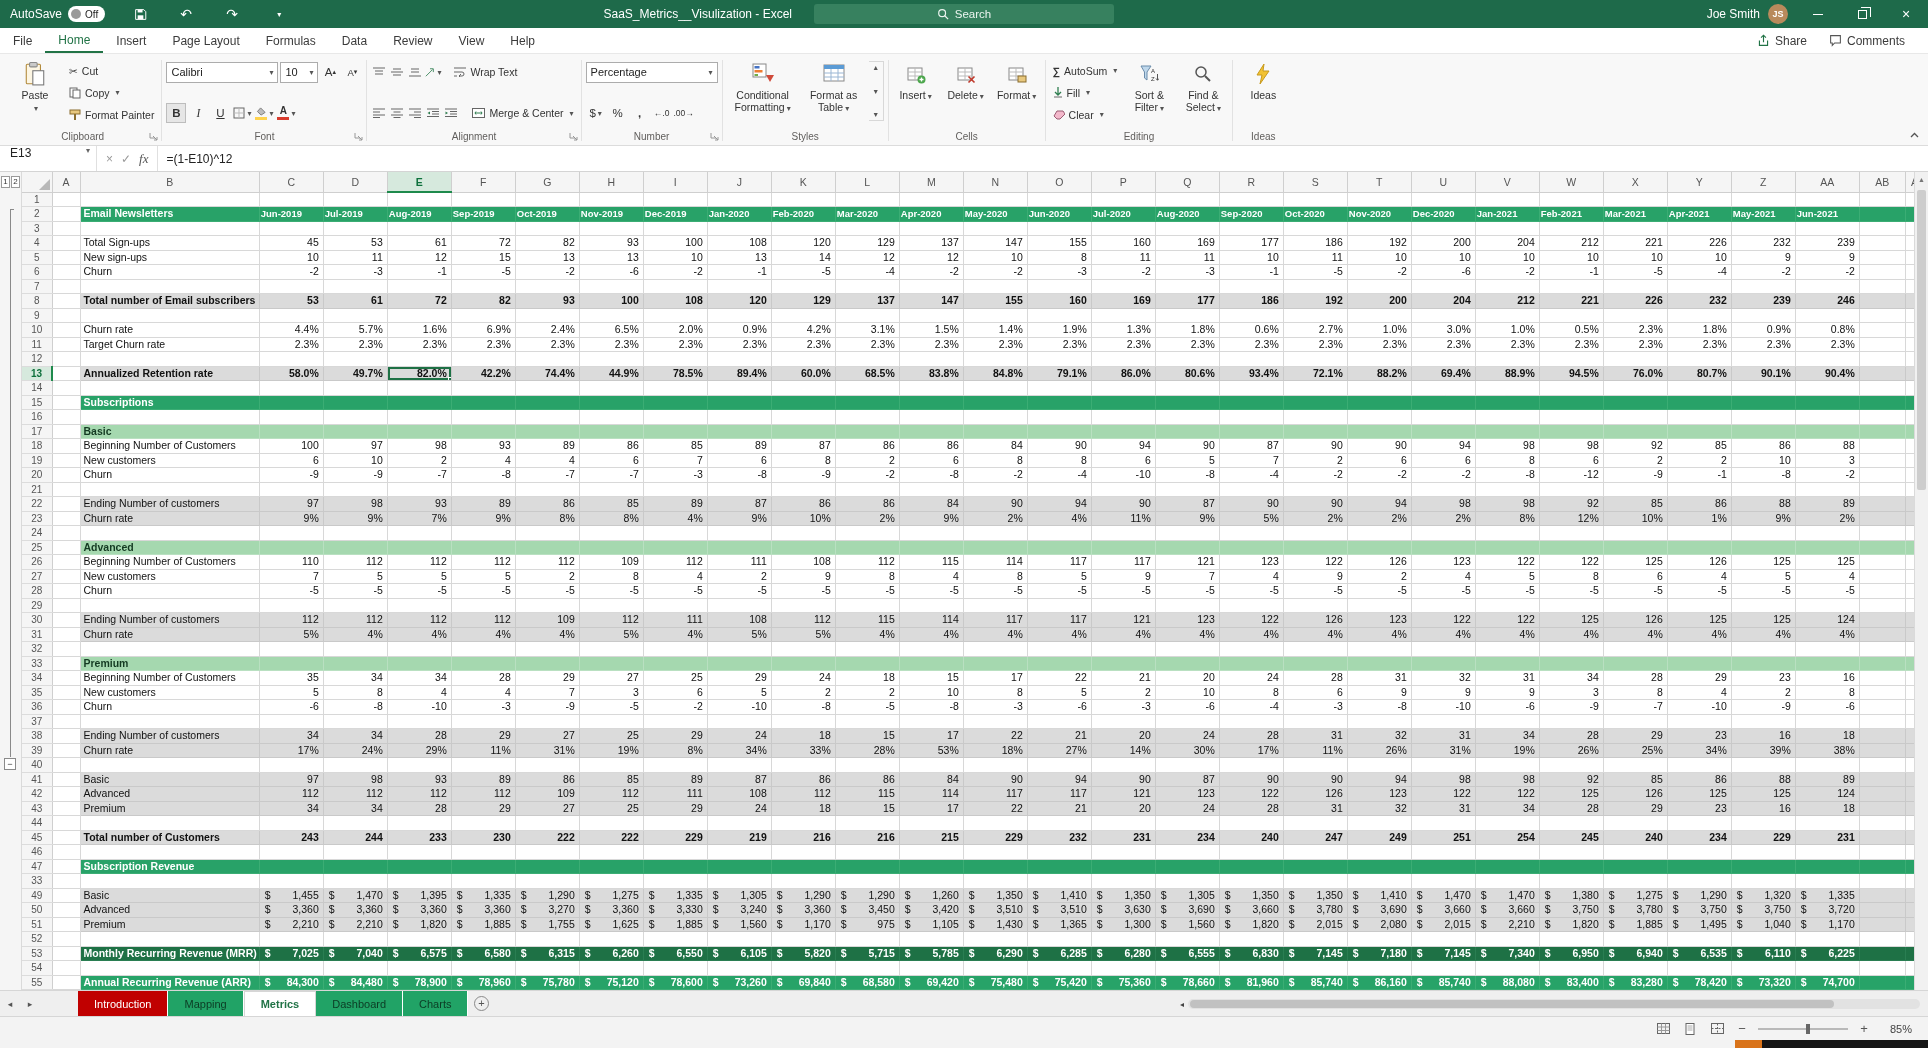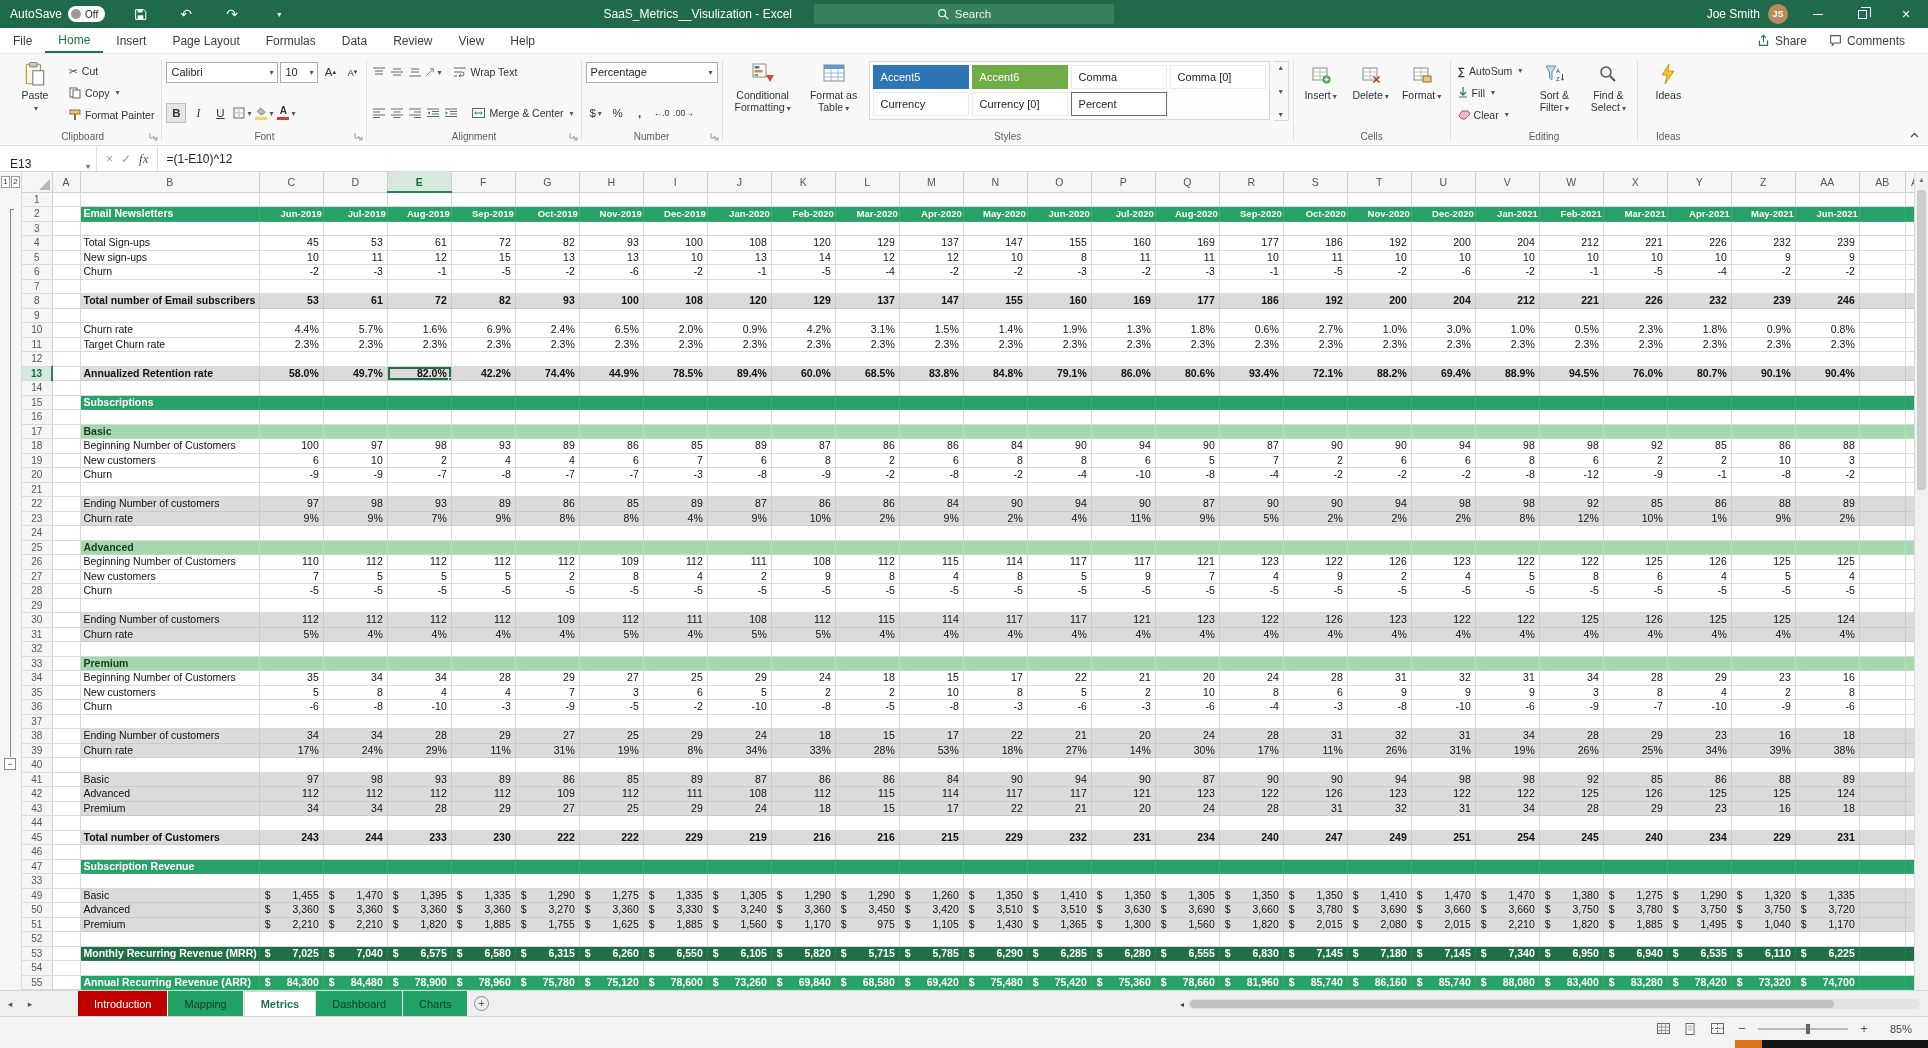--- a/index.html
+++ b/index.html
@@ -58,21 +58,21 @@
 .colorbar .bar{width:12px;height:3px;margin-top:1px;}
 .alicon{width:16px;height:16px;display:flex;align-items:center;justify-content:center;}
 .gallery{display:grid;grid-template-columns:repeat(4,96px);grid-auto-rows:24px;gap:3px;background:#FDFDFD;border:1px solid #D8D8D8;padding:3px;margin-top:4px;}
 .chip{display:flex;align-items:center;justify-content:flex-start;padding-left:7px;font-size:11px;background:#fff;border:1px solid #EAEAEA;color:#222;}
 .chip.sel{border:1.5px solid #6a6a6a;}
 .gstrip{width:15px;display:flex;flex-direction:column;border:1px solid #D8D8D8;border-left:none;margin-top:4px;height:60px;justify-content:space-between;align-items:center;font-size:7px;color:#555;padding:2px 0;}
 .collapse-ribbon{position:absolute;right:8px;bottom:4px;width:12px;height:12px;display:flex;align-items:center;justify-content:center;color:#555;font-size:9px;}
 
 
 .formulabar{height:26px;background:#fff;border-bottom:1px solid #D4D4D4;display:flex;align-items:stretch;font-size:12px;}
-.namebox{width:96px;display:flex;align-items:flex-end;padding-left:10px;color:#222;}
+.namebox{width:96px;display:flex;align-items:flex-start;padding-left:10px;color:#222;}
 .nb-dd{margin-left:auto;padding-right:6px;font-size:8px;color:#666;}
 .fb-sep{width:1px;background:#E0E0E0;}
 .fb-icons{display:flex;align-items:center;gap:8px;padding:0 9px;color:#9a9a9a;}
 .fx{font-style:italic;font-family:"Liberation Serif",serif;color:#555;font-size:13px;}
 .fb-formula{flex:1;display:flex;align-items:center;padding-left:8px;color:#222;}
 
 
 .grid-wrap{position:relative;height:818px;display:flex;align-items:flex-start;overflow:hidden;background:#fff;}
 .gutter{width:22px;height:100%;background:#F5F5F5;border-right:1px solid #DADADA;position:relative;flex:none;}
 .lvlbtn{position:absolute;top:4px;width:9px;height:12px;border:1px solid #9a9a9a;background:#fff;font-size:8px;line-height:10px;text-align:center;color:#333;}
@@ -85,21 +85,21 @@
 .grid thead th.hl{background:#D6E9DD;color:#0E703C;border-bottom:2px solid #1E8A4C;font-weight:bold;}
 .grid .corner{position:relative;}
 .selall{position:absolute;right:2px;bottom:2px;width:0;height:0;border-left:11px solid transparent;border-bottom:11px solid #B8B8B8;}
 .grid tbody th.rh{height:14.5px;background:#F5F5F5;font-weight:normal;font-size:10px;color:#555;border-right:1px solid #CFCFCF;border-bottom:1px solid #DCDCDC;text-align:center;}
 .grid tbody th.rh.hl{background:#D6E9DD;color:#0E703C;border-right:2px solid #1E8A4C;font-weight:bold;}
 .grid td{height:14.5px;font-size:10.5px;line-height:13px;color:#111;padding:0 4px 0 0;text-align:right;}
 .grid td.cb{text-align:left;padding:0 2px 0 3px;}
 .grid td.ca{padding:0;}
 
 .rt-months td.cb{background:#28A268;color:#fff;font-weight:bold;border-color:#3BAD74;}
-.rt-months td.cd,.rt-months td.cx{background:#28A268;color:#fff;font-weight:bold;font-size:9.5px;text-align:right;border-color:#3BAD74;padding:0 1px;}
+.rt-months td.cd,.rt-months td.cx{background:#28A268;color:#fff;font-weight:bold;font-size:9.5px;text-align:left;border-color:#3BAD74;padding:0 1px;}
 .rt-section td.cb{background:#28A268;color:#fff;font-weight:bold;border-color:#3BAD74;}
 .rt-section td.cd,.rt-section td.cx{background:#28A268;border-color:#3BAD74;}
 .rt-subhead td.cb{background:#A5D8AF;color:#143A22;font-weight:bold;border-color:#B9E0C1;}
 .rt-subhead td.cd,.rt-subhead td.cx{background:#A5D8AF;border-color:#B9E0C1;}
 .rt-total td.cb,.rt-total td.cd,.rt-total td.cx{background:#DBDBDB;font-weight:bold;border-color:#C9C9C9;}
 .rt-gray td.cb,.rt-gray td.cd,.rt-gray td.cx{background:#DBDBDB;border-color:#C9C9C9;}
 .rt-money td.cb,.rt-money td.cd,.rt-money td.cx{background:#DBDBDB;border-color:#C9C9C9;}
 .rt-mrr td.cb,.rt-mrr td.cd,.rt-mrr td.cx{background:#1E7145;color:#fff;font-weight:bold;border-color:#2A7E52;}
 .rt-arr td.cb,.rt-arr td.cd,.rt-arr td.cx{background:#27A368;color:#fff;font-weight:bold;border-color:#3BAD74;}
 .acc{display:flex;justify-content:space-between;padding-left:5px;}
@@ -466,29 +466,20 @@
         <div class="bigbtn" style="width:62px">
           <span class="bicon">
               <svg width="22" height="20" viewBox="0 0 22 20">
                 <rect x="1" y="1" width="20" height="16" fill="#fff" stroke="#888"></rect>
                 <rect x="1" y="1" width="20" height="4" fill="#5B9BD5"></rect>
                 <path d="M1 9h20M1 13h20M8 5v12M15 5v12" stroke="#9ab6d4"></path>
               </svg>
             </span>
           <span><span>Format as Table</span><span class="dd">▾</span></span>
         </div>
-        <div class="gallery">
-            <div class="chip" style="background: rgb(46, 117, 182); color: rgb(255, 255, 255); border-color: rgb(46, 117, 182);">Accent5</div>
-            <div class="chip" style="background: rgb(112, 173, 71); color: rgb(255, 255, 255); border-color: rgb(112, 173, 71);">Accent6</div>
-            <div class="chip">Comma</div>
-            <div class="chip">Comma [0]</div>
-            <div class="chip">Currency</div>
-            <div class="chip">Currency [0]</div>
-            <div class="chip sel">Percent</div>
-          </div>
         <div class="gstrip">
             <span>▲</span>
             <span>▼</span>
             <span>▼</span>
           </div>
       </div>
       <div class="rg-label"><span>Styles</span></div>
     </div>
     <div class="rsep"></div>
 

